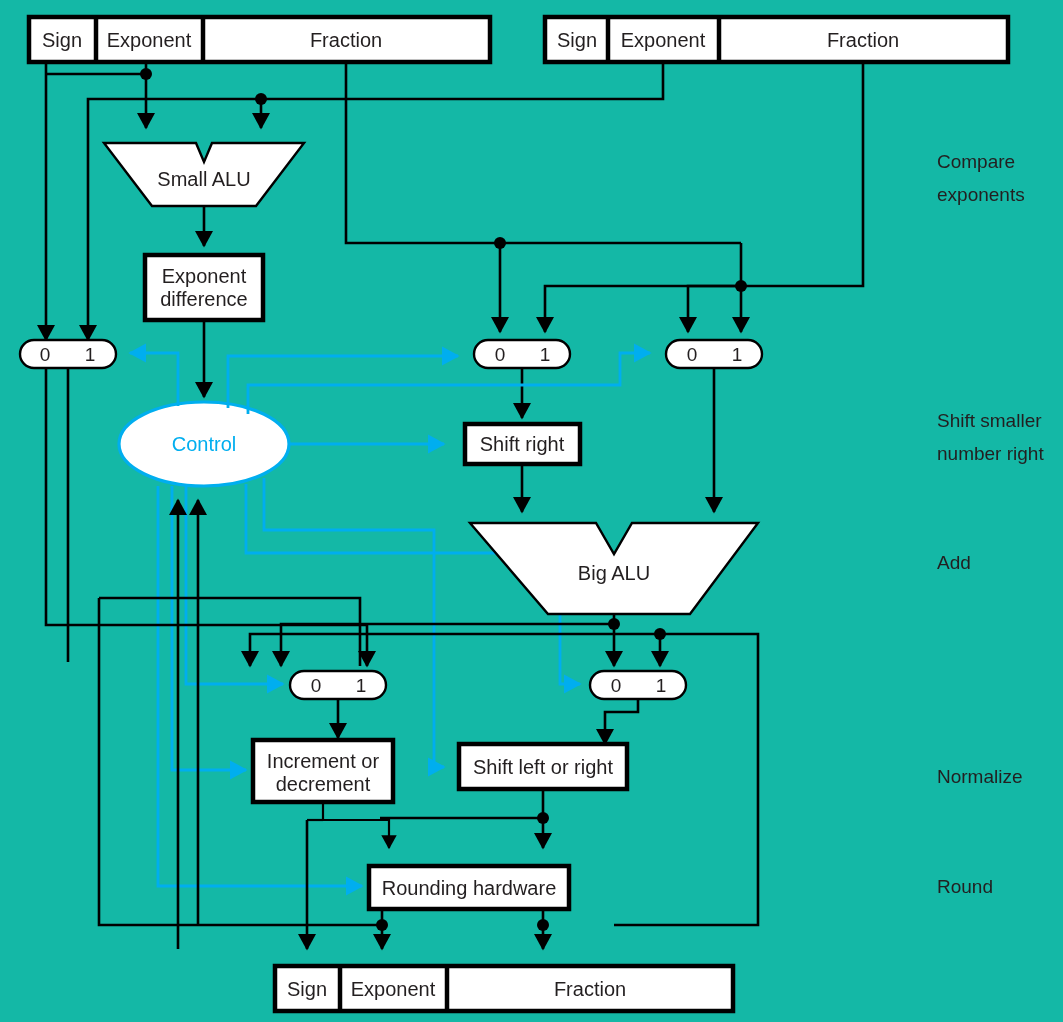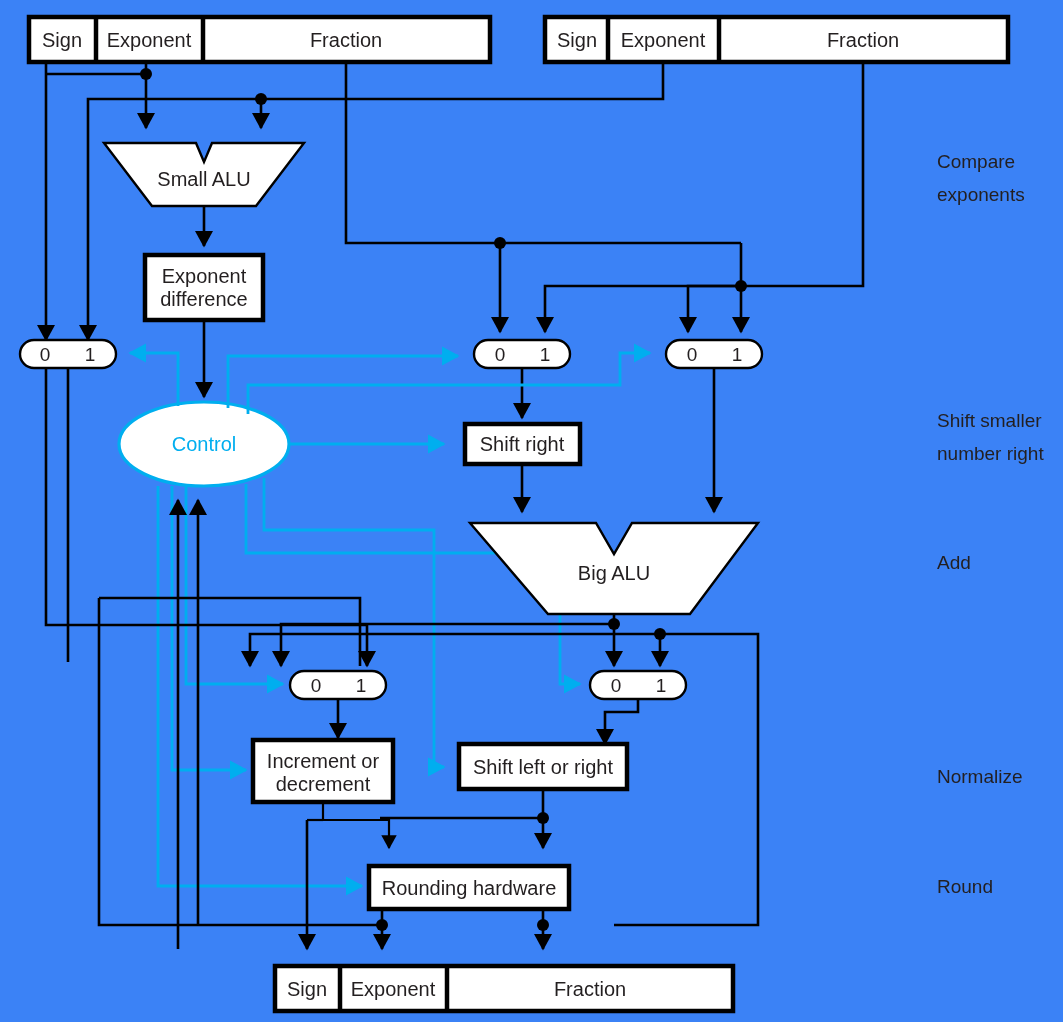--- a/index.html
+++ b/index.html
@@ -8,21 +8,21 @@
     padding: 0;
     background: #ffffff;
   }
   body {
     font-family: "Liberation Sans", sans-serif;
   }
   #stage {
     position: relative;
     width: 1063px;
     height: 1022px;
-    background: #3b82f6;
+    background: #14b8a6;
     overflow: hidden;
   }
   #diagram {
     position: absolute;
     left: 0;
     top: 0;
     width: 1063px;
     height: 1022px;
   }
   .lbl {

